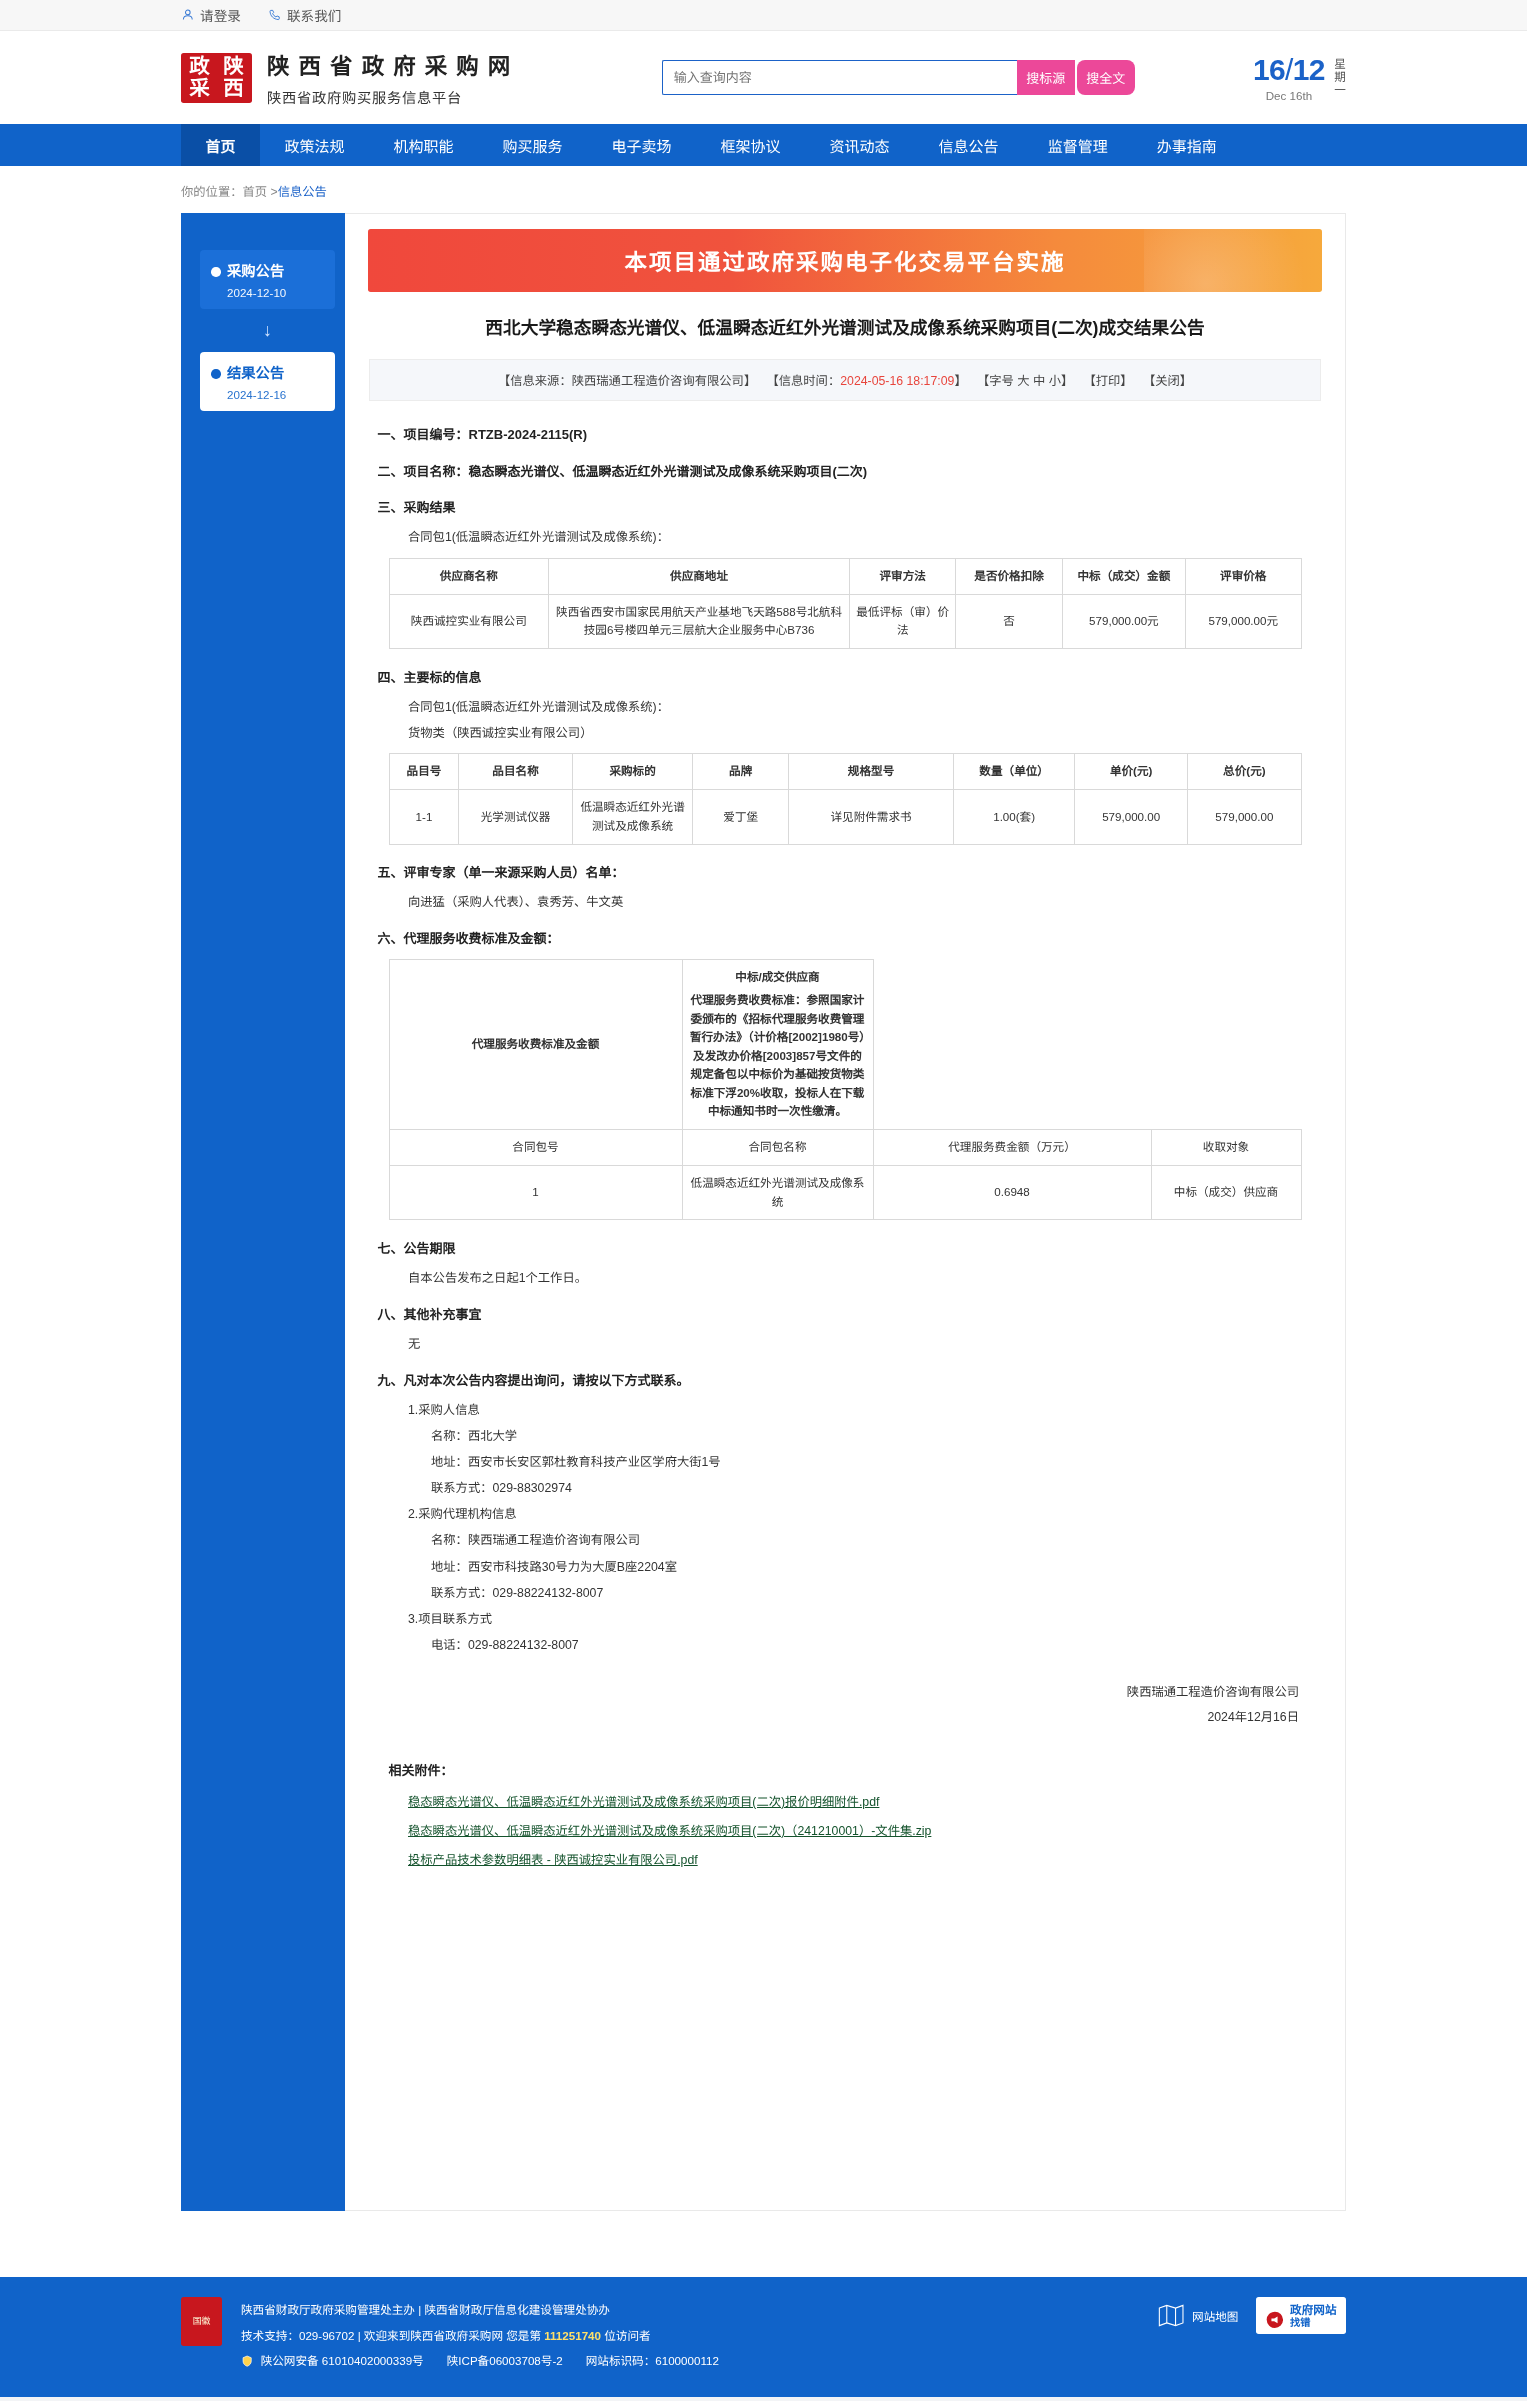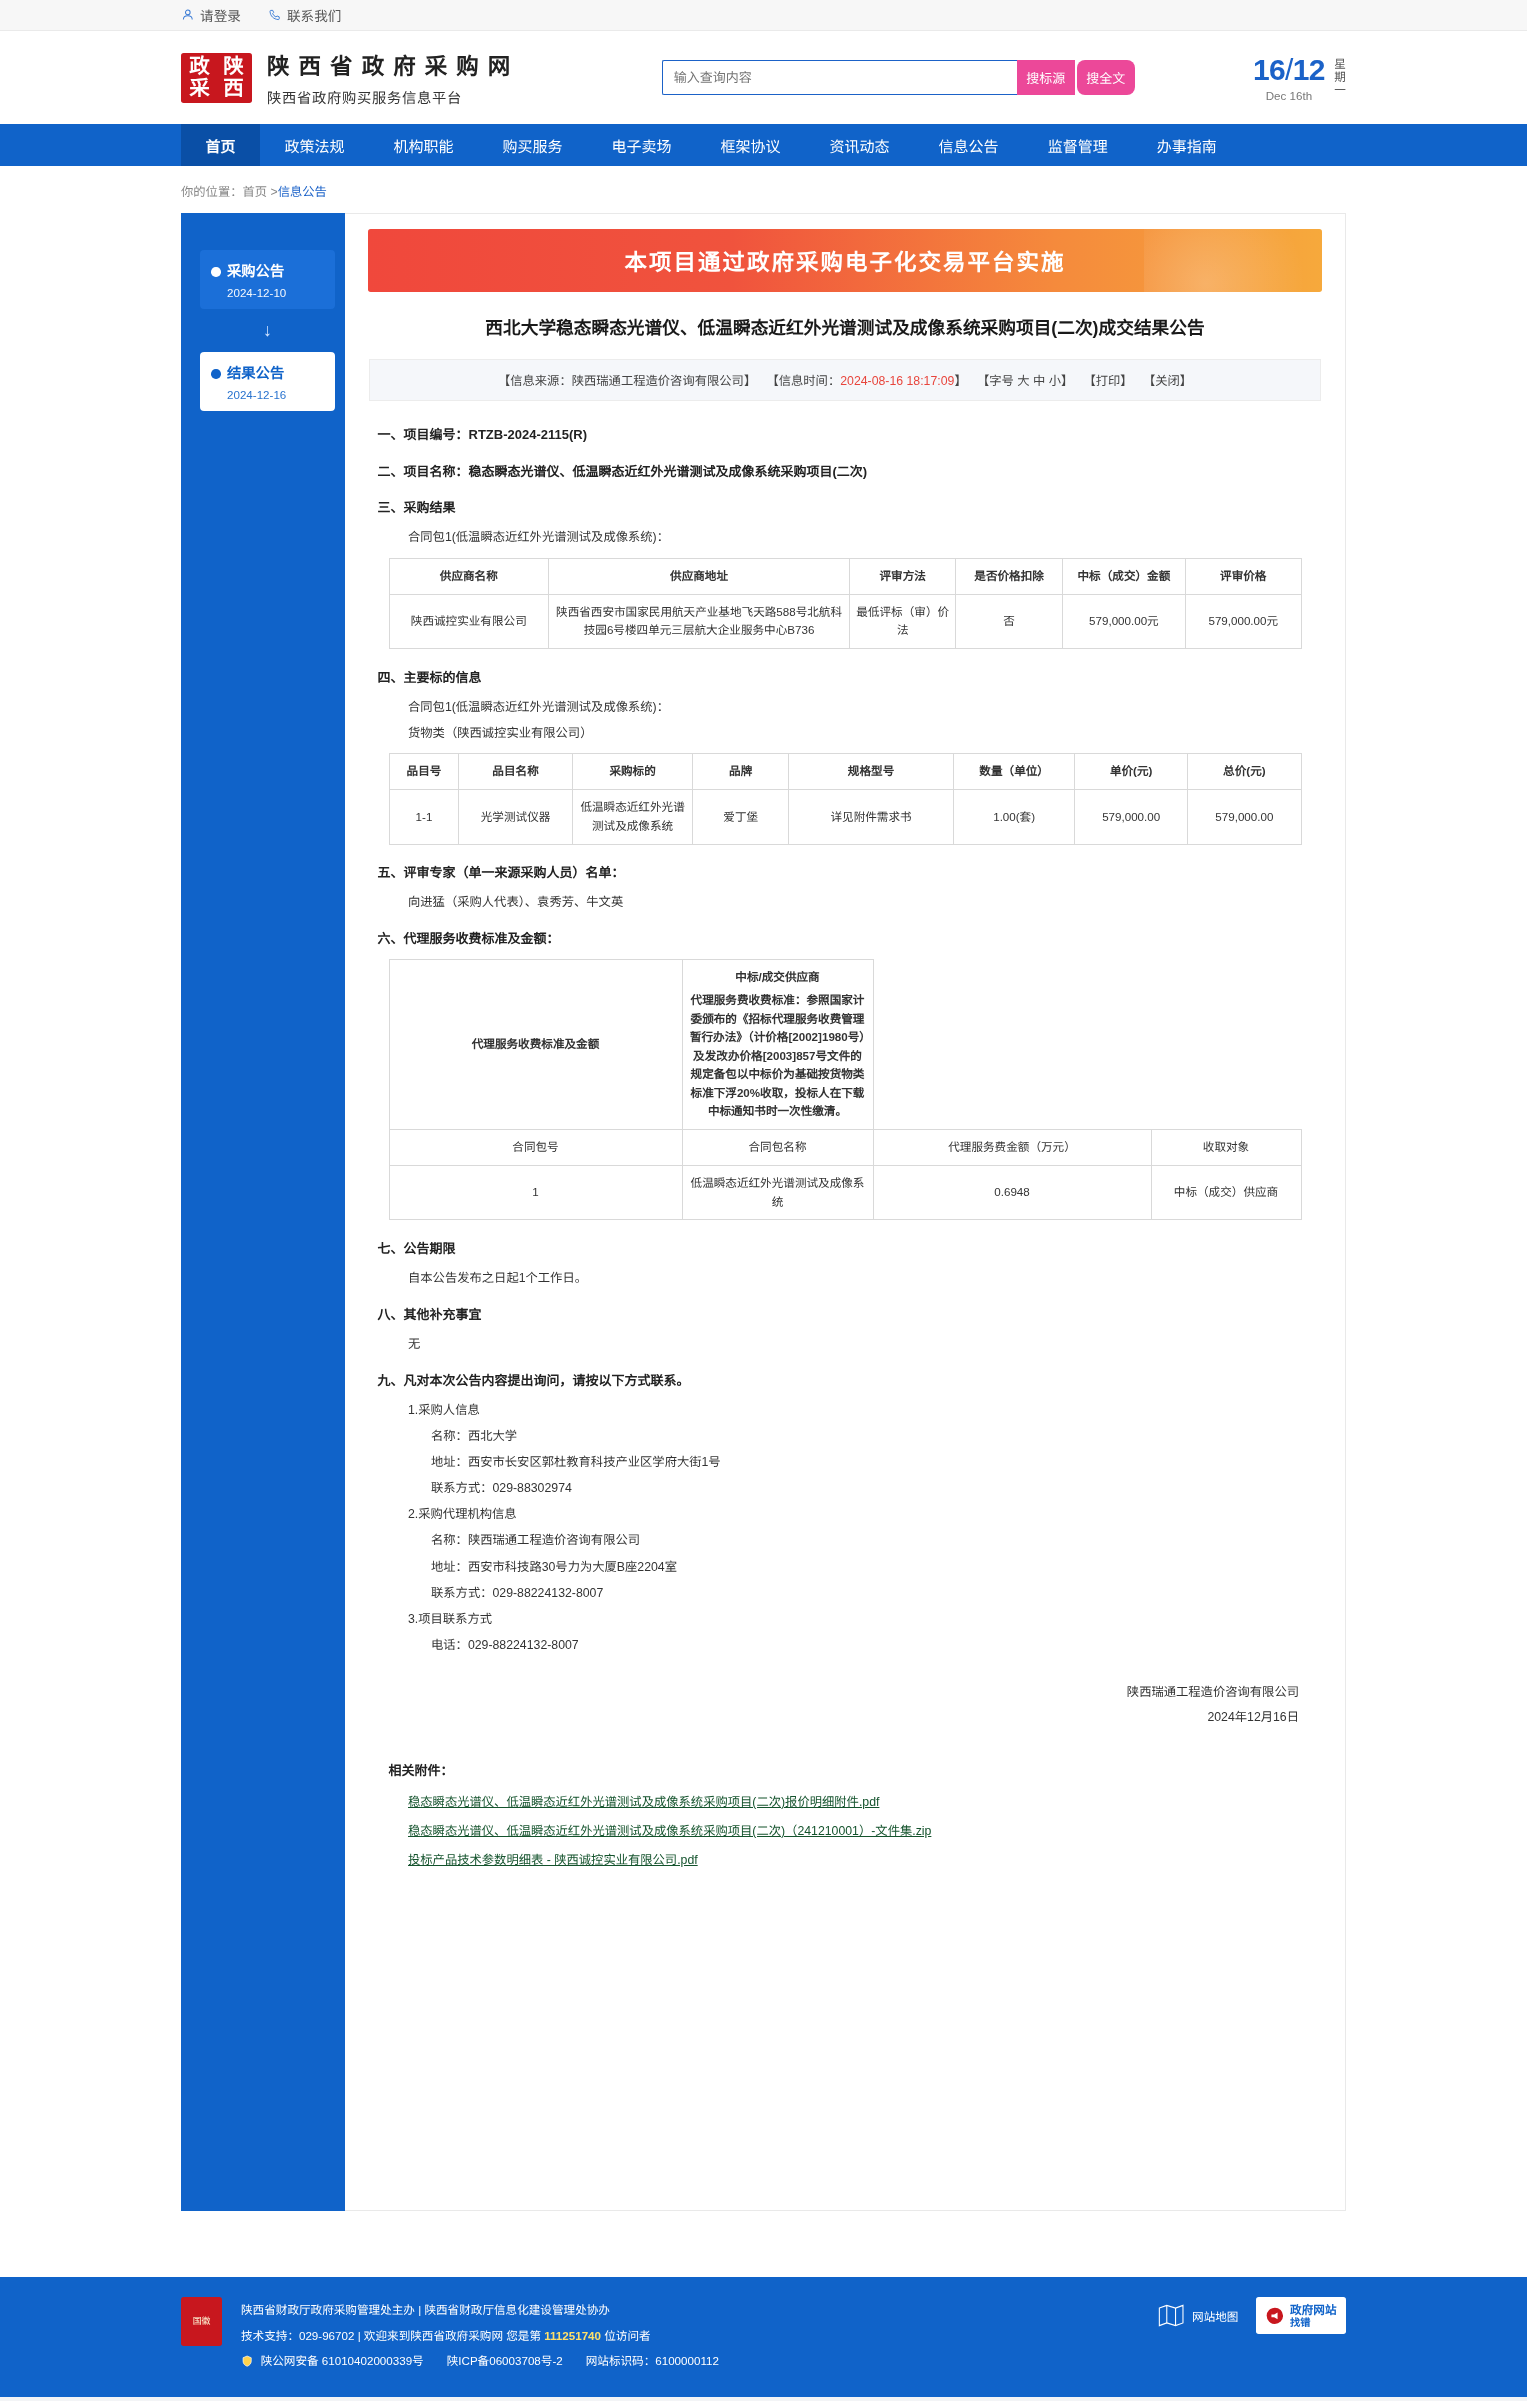--- a/index.html
+++ b/index.html
@@ -159,21 +159,21 @@
     display:flex; align-items:center; justify-content:center; font-size:8.9px; text-align:center; line-height:1.2;
     font-family:"DejaVu Serif",serif;
   }
   .f-lines { font-size:11.6px; line-height:2.2; }
   .f-lines .hl { color:#ffe06a; font-weight:bold; }
   .f-lines .row { display:flex; gap:23px; align-items:center; flex-wrap:wrap;}
   .f-right { margin-left:auto; display:flex; align-items:center; gap:17.7px; }
   .f-map { display:flex; align-items:center; gap:6.8px; font-size:11.6px; }
   .f-gov {
     background:#fff; color:#c8171e; border-radius:2.7px; padding: 5.5px 9.5px;
-    display:flex; align-items:center; gap:6.8px; font-size:11.6px; font-weight:bold;
+    display:flex; align-items:flex-end; gap:6.8px; font-size:11.6px; font-weight:bold;
   }
   .f-gov .txt { color:#1063c9; line-height:1.2; font-size:10.2px; }
   .f-gov .txt b { display:block; font-size:11.6px; }
   svg { display:block; }
 </style>
 </head>
 <body>
 
 <div class="page">
 
@@ -268,21 +268,21 @@
     </div>
 
     <div class="content">
 
       <div class="banner">本项目通过政府采购电子化交易平台实施</div>
 
       <div class="doc-title">西北大学稳态瞬态光谱仪、低温瞬态近红外光谱测试及成像系统采购项目(二次)成交结果公告</div>
 
       <div class="meta">
         <span>【信息来源：</span><span>陕西瑞通工程造价咨询有限公司</span><span>】</span><span class="sep"></span>
-        <span>【信息时间：</span><span class="red">2024-08-16 18:17:09</span><span>】</span><span class="sep"></span>
+        <span>【信息时间：</span><span class="red">2024-05-16 18:17:09</span><span>】</span><span class="sep"></span>
         <span>【字号 大 中 小】</span><span class="sep"></span>
         <span>【打印】</span><span class="sep"></span>
         <span>【关闭】</span>
       </div>
 
       <div class="sec">一、项目编号：RTZB-2024-2115(R)</div>
       <div class="sec">二、项目名称：稳态瞬态光谱仪、低温瞬态近红外光谱测试及成像系统采购项目(二次)</div>
 
       <div class="sec">三、采购结果</div>
       <div class="para">合同包1(低温瞬态近红外光谱测试及成像系统)：</div>

